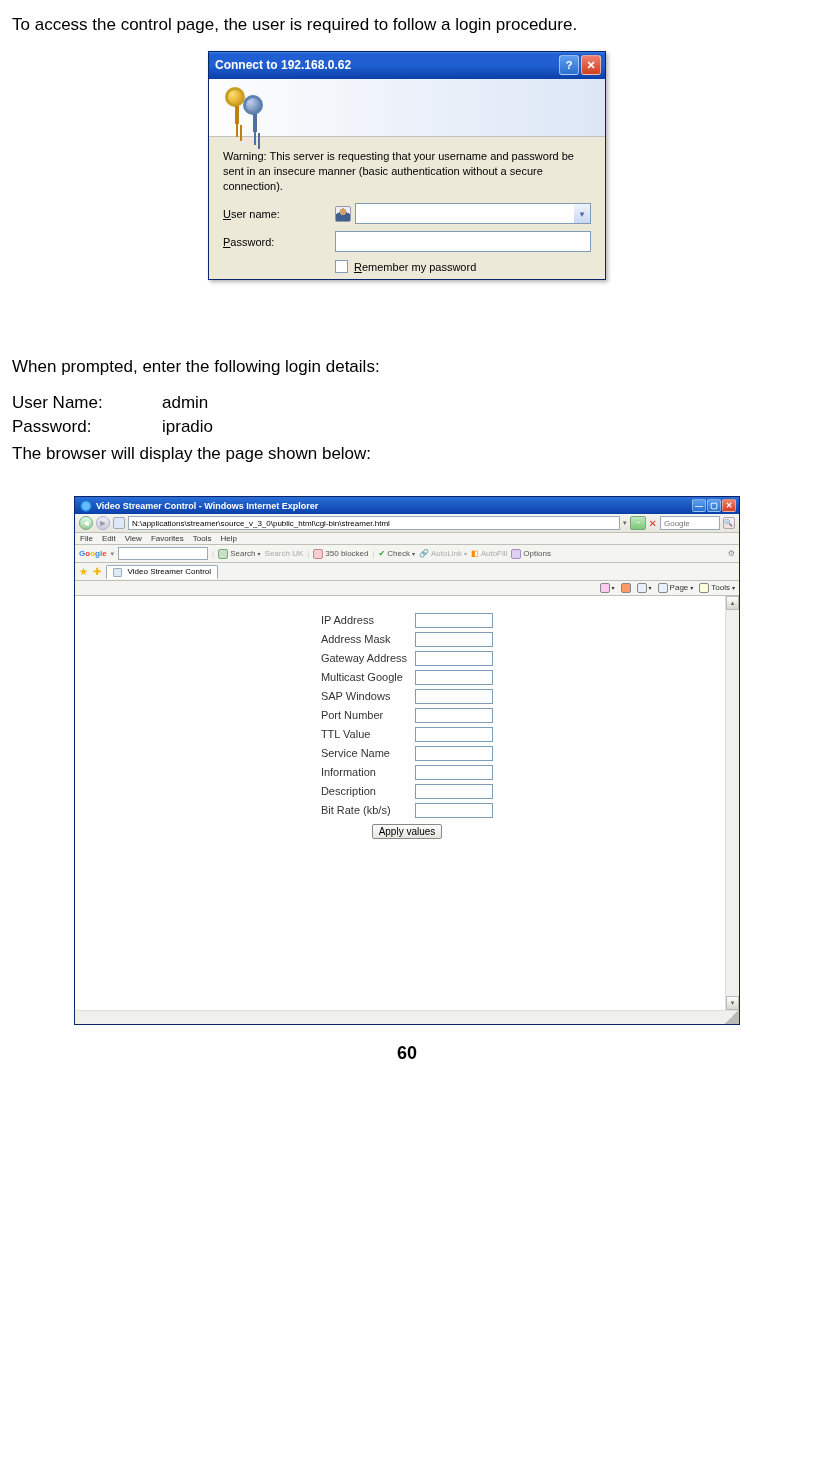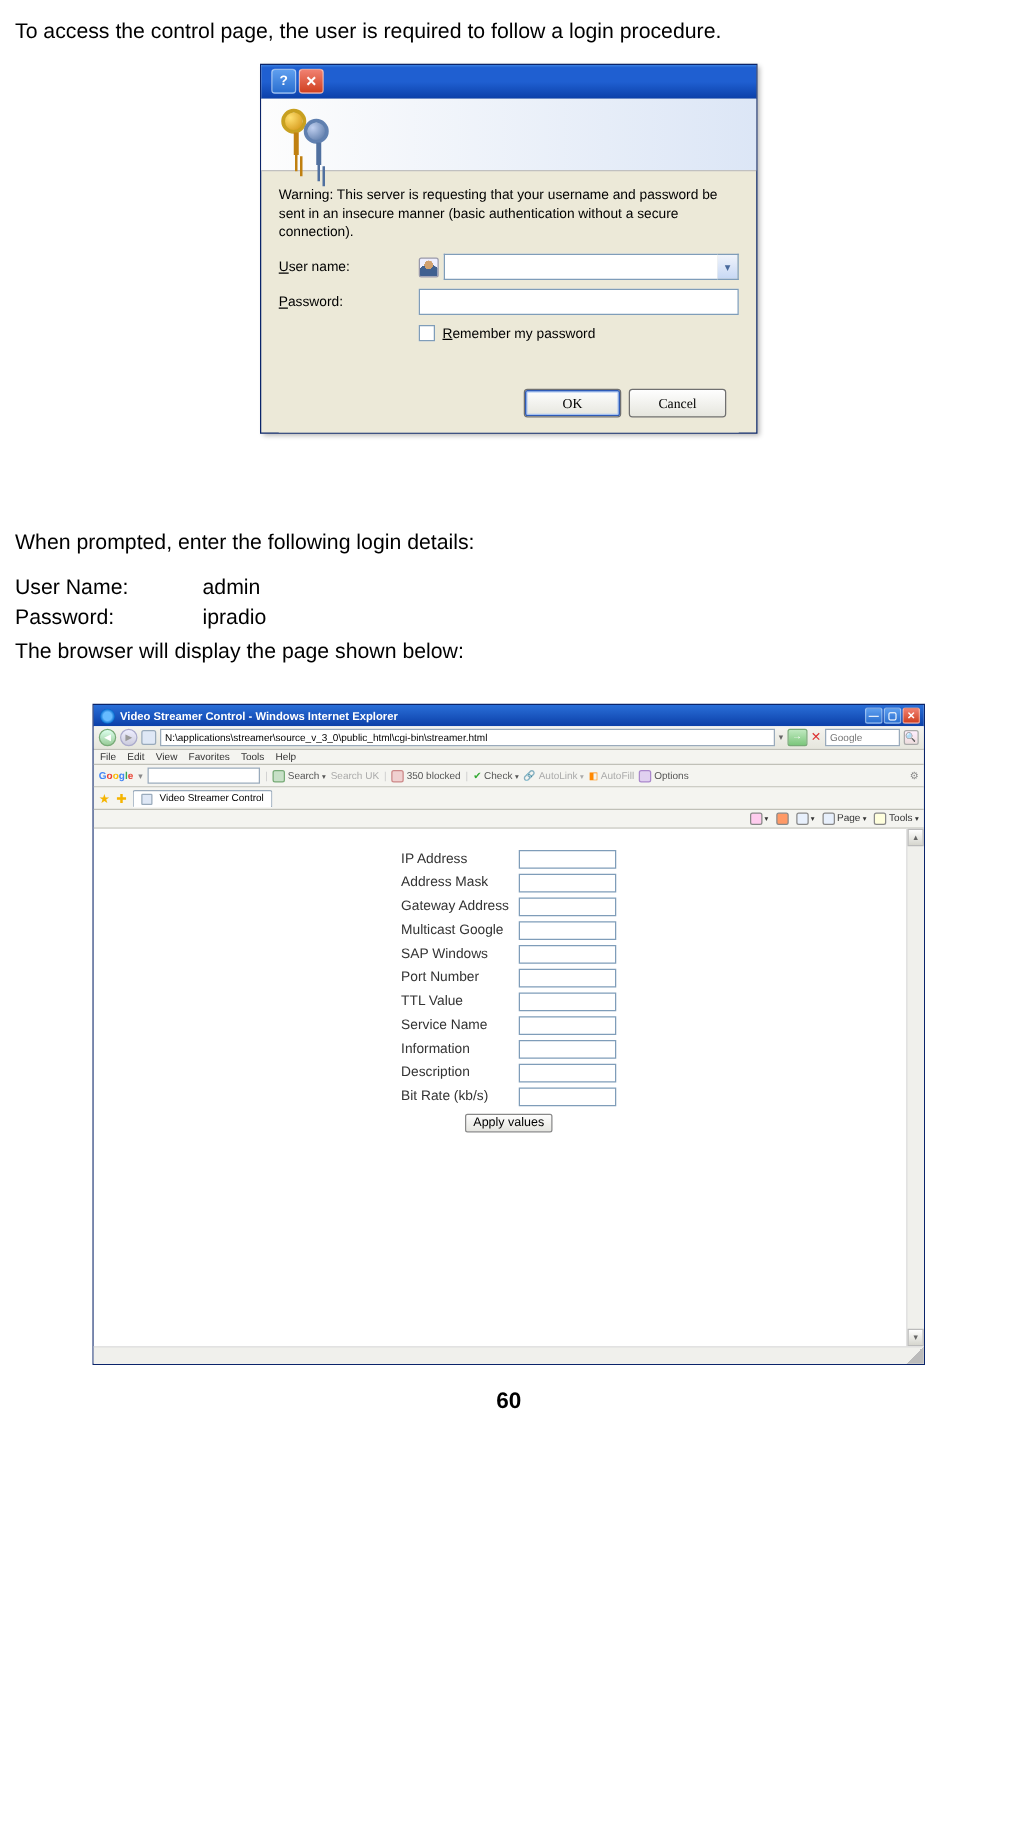--- a/index.html
+++ b/index.html
@@ -183,20 +183,21 @@
   .ie-status .prog{width:90px;height:10px;border:1px solid #bbb;background:#fff;}
 </style>
 </head>
 <body>
 
 <p class="doc-text">To access the control page, the user is required to follow a login procedure.</p>
 
 <div class="center-wrap">
   <div class="xp-dialog">
     <div class="xp-titlebar">
+      <span class="title-text">Connect to 192.168.0.62</span>
       <div class="xp-title-btn help">?</div>
       <div class="xp-title-btn close">✕</div>
     </div>
     <div class="xp-banner">
       <div class="xp-keys-icon">
         <div class="xp-key k1"></div>
         <div class="xp-key k2"></div>
       </div>
     </div>
     <div class="xp-body">
@@ -216,24 +217,20 @@
         <div class="xp-input-wrap">
           <input type="password" class="xp-input" value="" style="">
         </div>
       </div>
 
       <div class="xp-check-row">
         <div class="xp-checkbox"></div>
         <span><u>R</u><span>emember my password</span></span>
       </div>
 
-      <div class="xp-footer">
-        <button class="xp-btn def">OK</button>
-        <button class="xp-btn">Cancel</button>
-      </div>
     </div>
   </div>
 </div>
 
 <div style="height:70px"></div>
 <p class="doc-text">When prompted, enter the following login details:</p>
 <div class="login-row">
   <span class="lbl">User Name:</span>
   <span>admin</span>
 </div>

